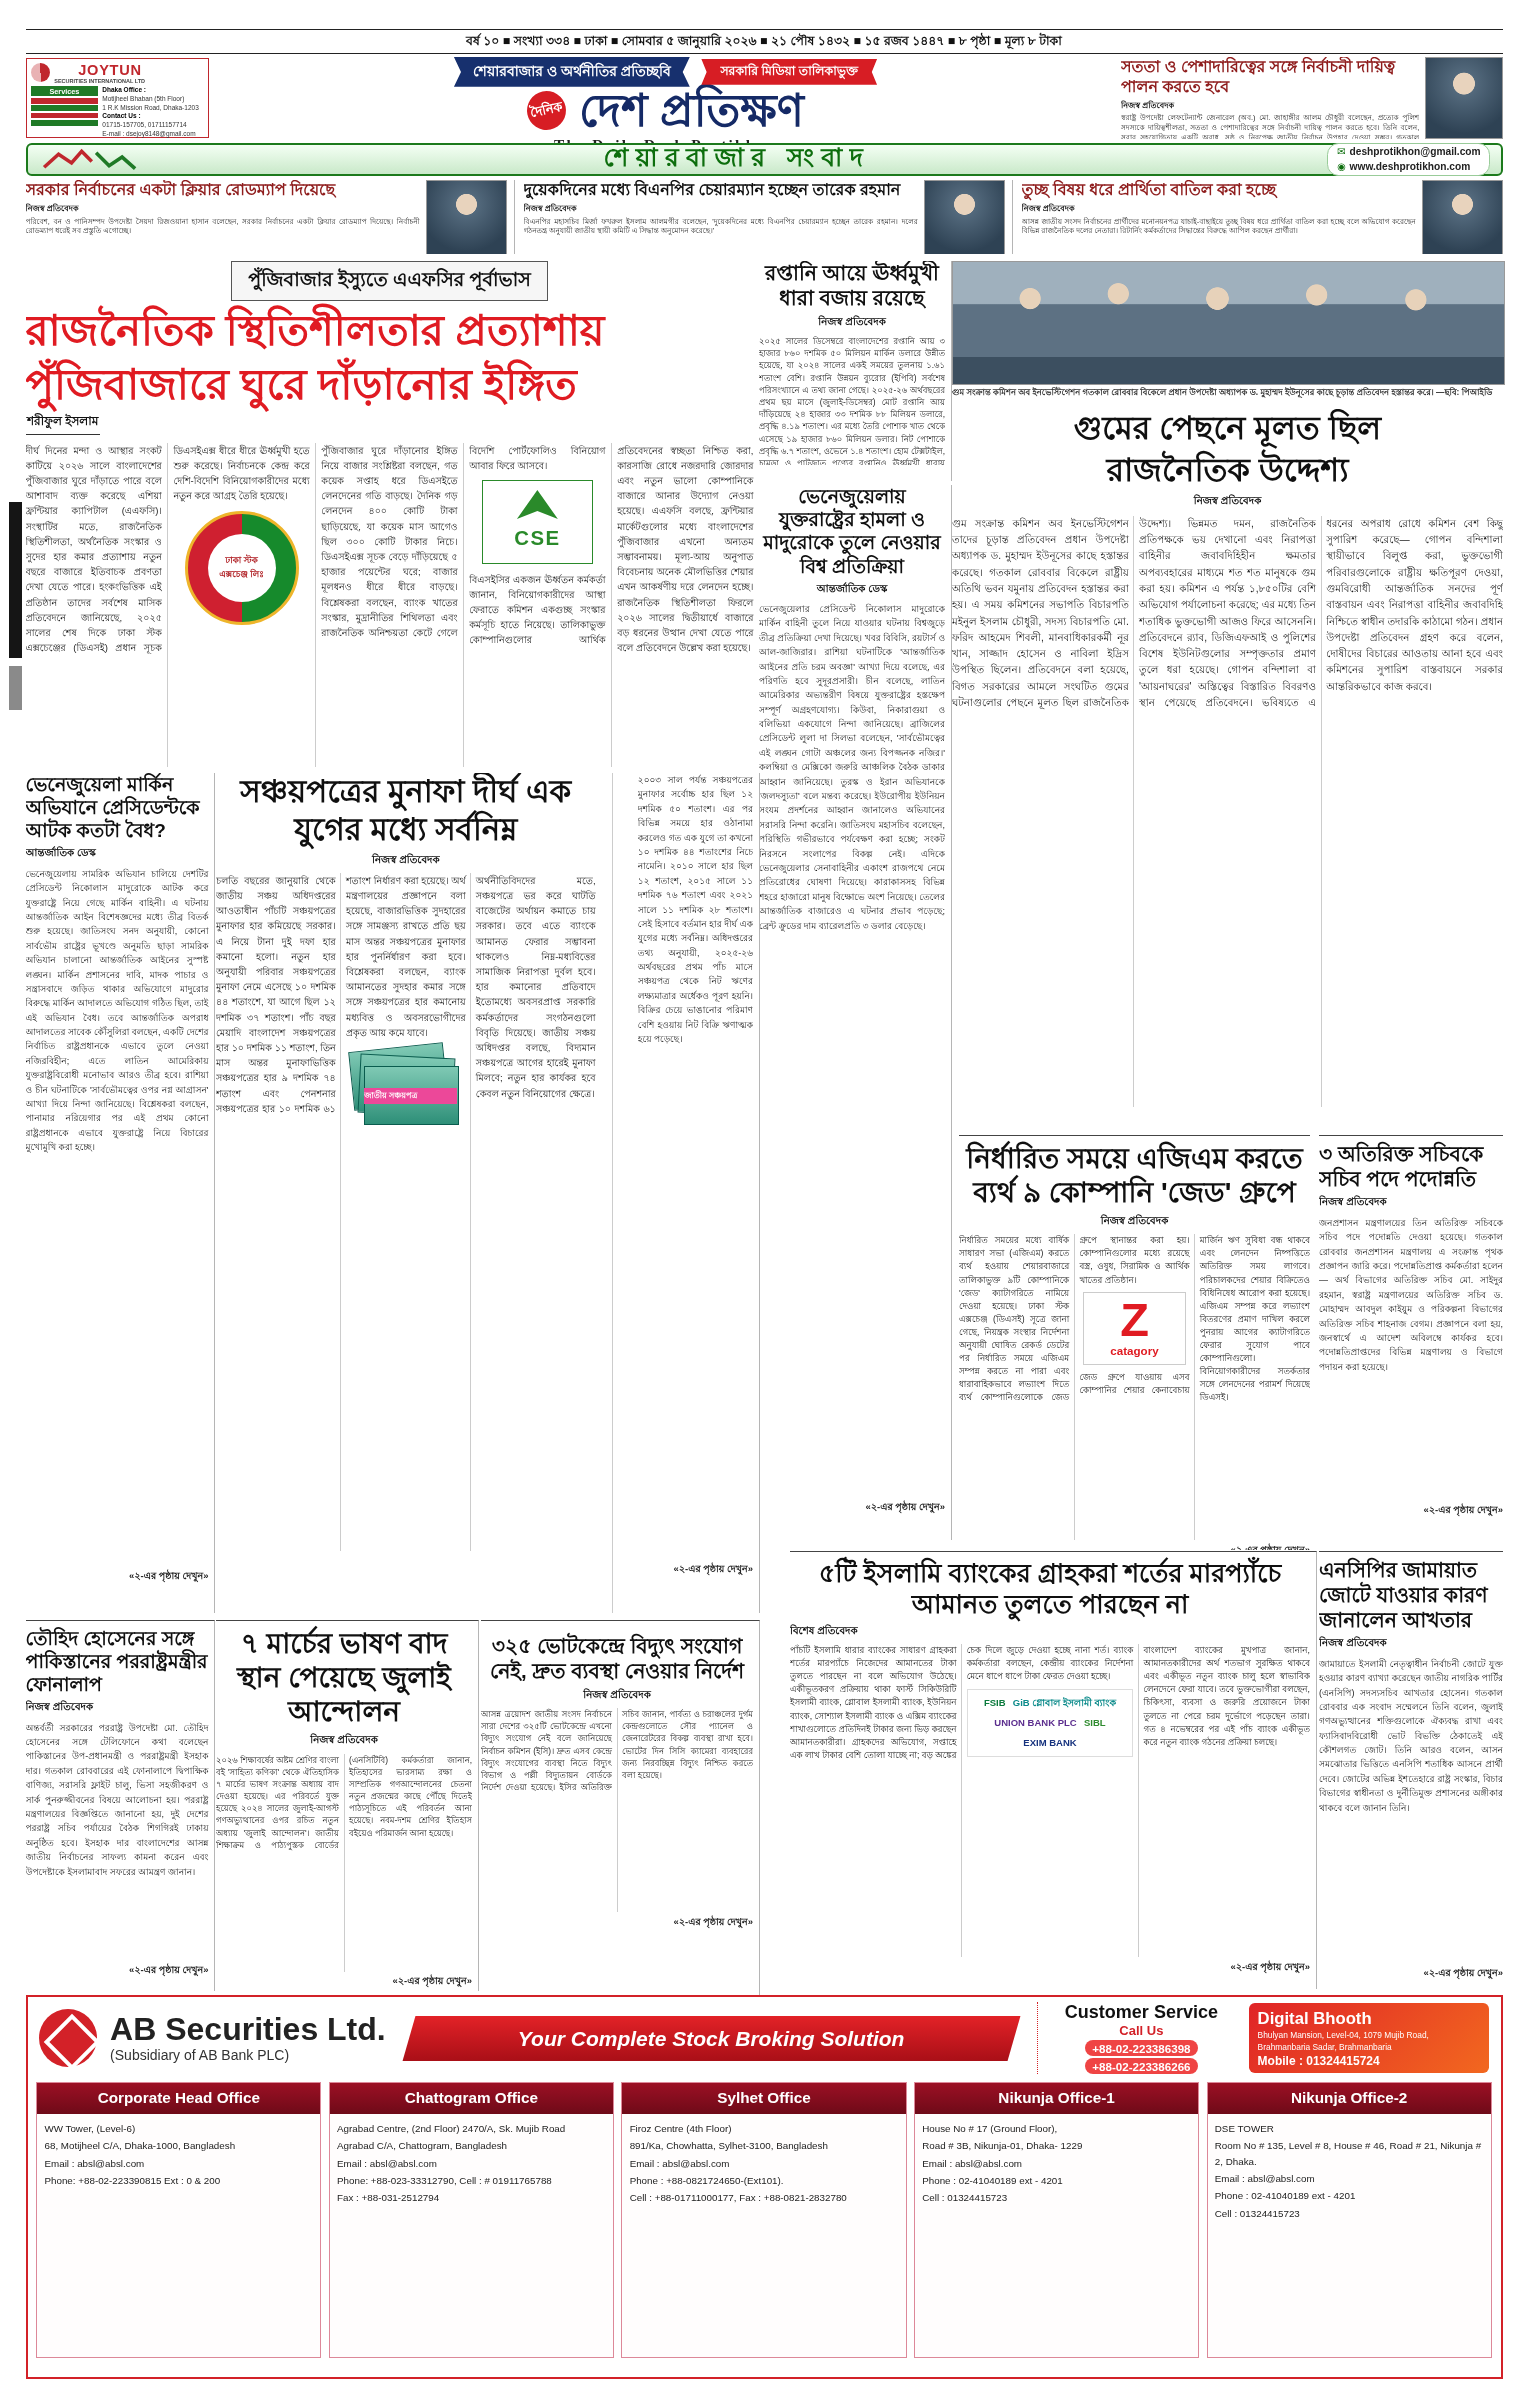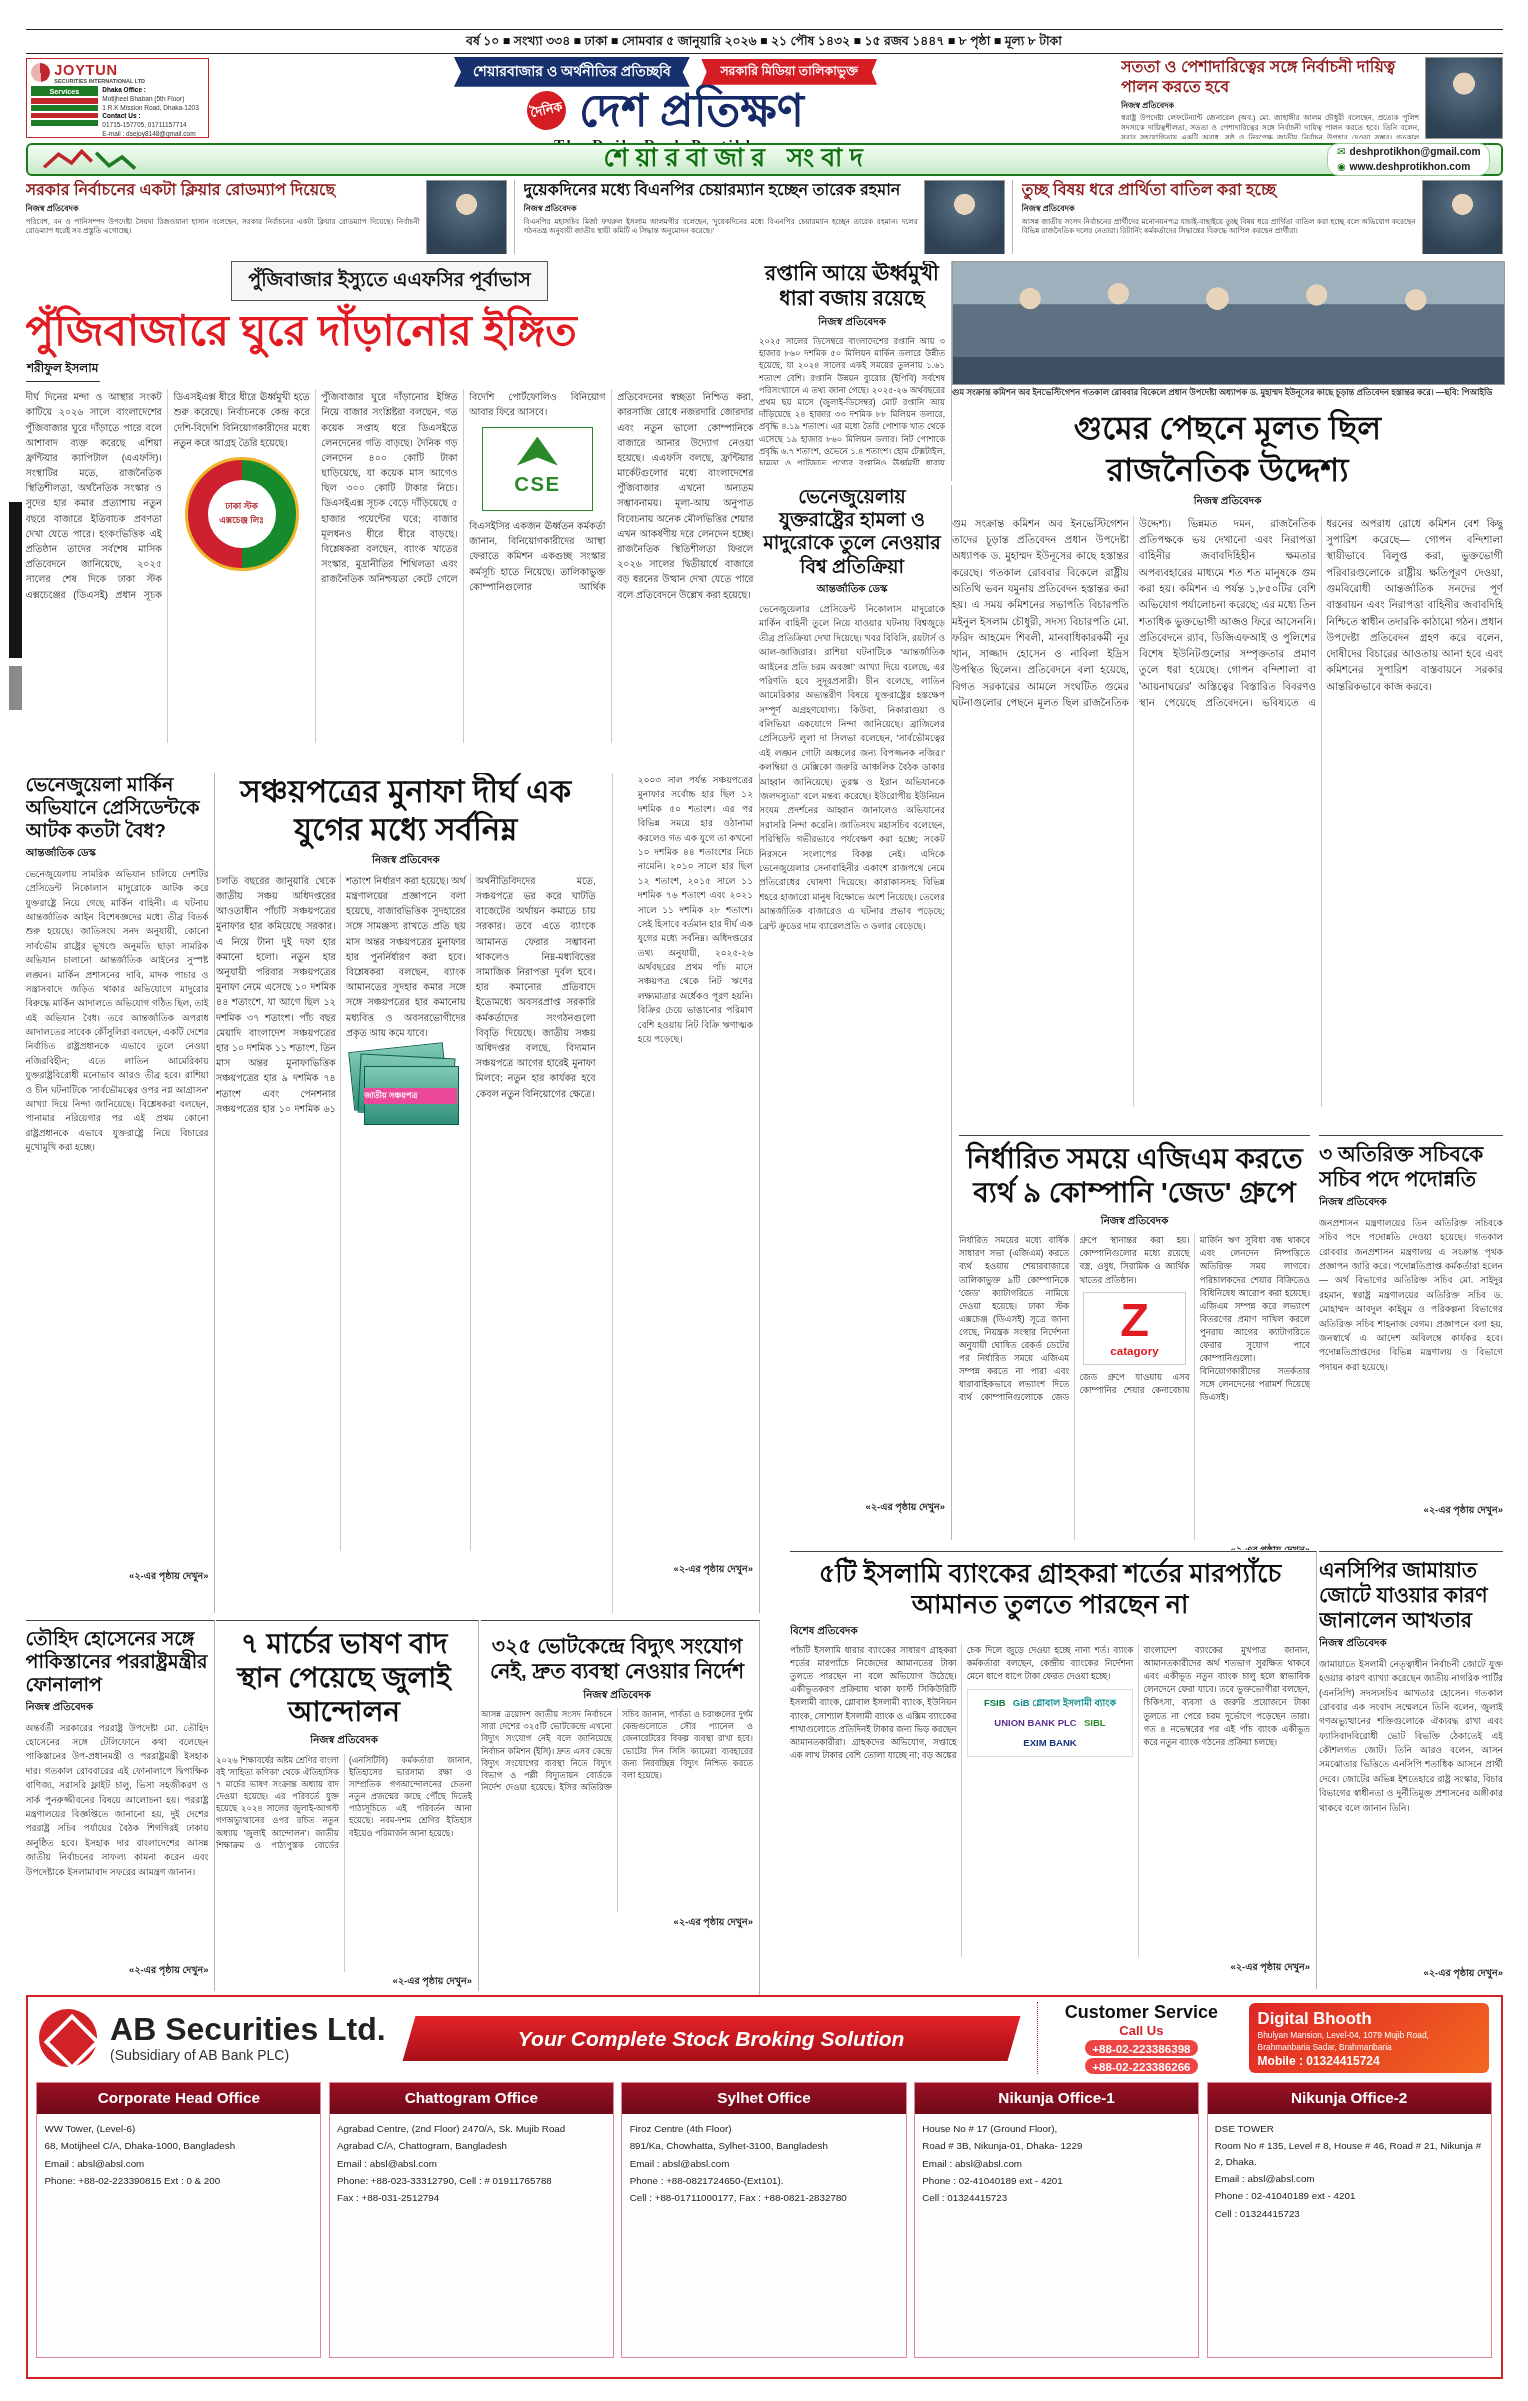--- a/index.html
+++ b/index.html
@@ -24,21 +24,21 @@
   .rline{border-right:0.7px solid #b5b5b5;padding-right:5.8px;}
   
   .topbar{position:absolute;left:25.5px;top:29px;width:1477px;height:23px;border-top:1.5px solid #222;
           border-bottom:1.5px solid #222;display:flex;align-items:center;justify-content:center;
           font-size:12.4px;font-weight:bold;}
   
   .joytun{position:absolute;left:25.5px;top:58px;width:183px;height:80px;border:1.5px solid #c0272d;
           padding:2.9px 4.4px;box-sizing:border-box;font-size:6.5px;}
   .jt-row{display:flex;align-items:center;gap:4.4px;}
   .jt-logo{width:19px;height:19px;border-radius:50%;background:conic-gradient(#c0272d 0 50%,#e9b2b4 50% 100%);flex:0 0 auto;}
-  .jt-name{color:#c0272d;font-weight:800;font-size:14.6px;letter-spacing:0.7px;}
+  .jt-name{color:#c0272d;font-weight:800;font-size:14.6px;letter-spacing:0.7px;margin-left:24px;}
   .jt-sub{font-size:5.5px;color:#444;font-weight:bold;}
   .jt-body{display:flex;gap:4.4px;margin-top:2.2px;}
   .jt-services{width:67px;}
   .jt-serv-h{background:#1f7a26;color:#fff;font-weight:bold;font-size:7.3px;text-align:center;padding:0.7px 0;}
   .jt-bar{height:5.8px;margin-top:1.5px;}
   .jt-bar.r{background:#c0272d;} .jt-bar.g{background:#1f7a26;}
   .jt-contact{flex:1;color:#333;line-height:1.35;}
   .jt-contact b{color:#000;}
   .mast{position:absolute;left:218px;top:57px;width:895px;height:82px;}
   .mast-ribbons{display:flex;justify-content:center;align-items:center;gap:11.6px;}
@@ -265,20 +265,21 @@
         <h3 class="h maroon">তুচ্ছ বিষয় ধরে প্রার্থিতা বাতিল করা হচ্ছে</h3>
         <div class="rep">নিজস্ব প্রতিবেদক</div>
         <div class="bd">আসন্ন জাতীয় সংসদ নির্বাচনের প্রার্থীদের মনোনয়নপত্র যাচাই-বাছাইয়ে তুচ্ছ বিষয় ধরে প্রার্থিতা বাতিল করা হচ্ছে বলে অভিযোগ করেছেন বিভিন্ন রাজনৈতিক দলের নেতারা। রিটার্নিং কর্মকর্তাদের সিদ্ধান্তের বিরুদ্ধে আপিল করছেন প্রার্থীরা।</div>
       </div>
       <div class="portrait"></div>
     </div>
   </div>
 
   <div class="main">
     <div class="kwrap"><span class="kicker">পুঁজিবাজার ইস্যুতে এএফসির পূর্বাভাস</span></div>
+    <div class="main-head">রাজনৈতিক স্থিতিশীলতার প্রত্যাশায়</div>
     <div class="main-head">পুঁজিবাজারে ঘুরে দাঁড়ানোর ইঙ্গিত</div>
     <div><span class="byline">শরীফুল ইসলাম</span></div>
     <div class="main-bd bd f13 c5">
       <span>দীর্ঘ দিনের মন্দা ও আস্থার সংকট কাটিয়ে ২০২৬ সালে বাংলাদেশের পুঁজিবাজার ঘুরে দাঁড়াতে পারে বলে আশাবাদ ব্যক্ত করেছে এশিয়া ফ্রন্টিয়ার ক্যাপিটাল (এএফসি)। সংস্থাটির মতে, রাজনৈতিক স্থিতিশীলতা, অর্থনৈতিক সংস্কার ও সুদের হার কমার প্রত্যাশায় নতুন বছরে বাজারে ইতিবাচক প্রবণতা দেখা যেতে পারে। হংকংভিত্তিক এই প্রতিষ্ঠান তাদের সর্বশেষ মাসিক প্রতিবেদনে জানিয়েছে, ২০২৫ সালের শেষ দিকে ঢাকা স্টক এক্সচেঞ্জের (ডিএসই) প্রধান সূচক ডিএসইএক্স ধীরে ধীরে ঊর্ধ্বমুখী হতে শুরু করেছে। নির্বাচনকে কেন্দ্র করে দেশি-বিদেশি বিনিয়োগকারীদের মধ্যে নতুন করে আগ্রহ তৈরি হয়েছে।</span>
       <div class="fig">
         <div class="dse">
             <div class="dse-inner">ঢাকা স্টক এক্সচেঞ্জ লিঃ</div>
           </div>
       </div>
       <span>পুঁজিবাজার ঘুরে দাঁড়ানোর ইঙ্গিত নিয়ে বাজার সংশ্লিষ্টরা বলছেন, গত কয়েক সপ্তাহ ধরে ডিএসইতে লেনদেনের গতি বাড়ছে। দৈনিক গড় লেনদেন ৪০০ কোটি টাকা ছাড়িয়েছে, যা কয়েক মাস আগেও ছিল ৩০০ কোটি টাকার নিচে। ডিএসইএক্স সূচক বেড়ে দাঁড়িয়েছে ৫ হাজার পয়েন্টের ঘরে; বাজার মূলধনও ধীরে ধীরে বাড়ছে। বিশ্লেষকরা বলছেন, ব্যাংক খাতের সংস্কার, মুদ্রানীতির শিথিলতা এবং রাজনৈতিক অনিশ্চয়তা কেটে গেলে বিদেশি পোর্টফোলিও বিনিয়োগ আবার ফিরে আসবে।</span>

